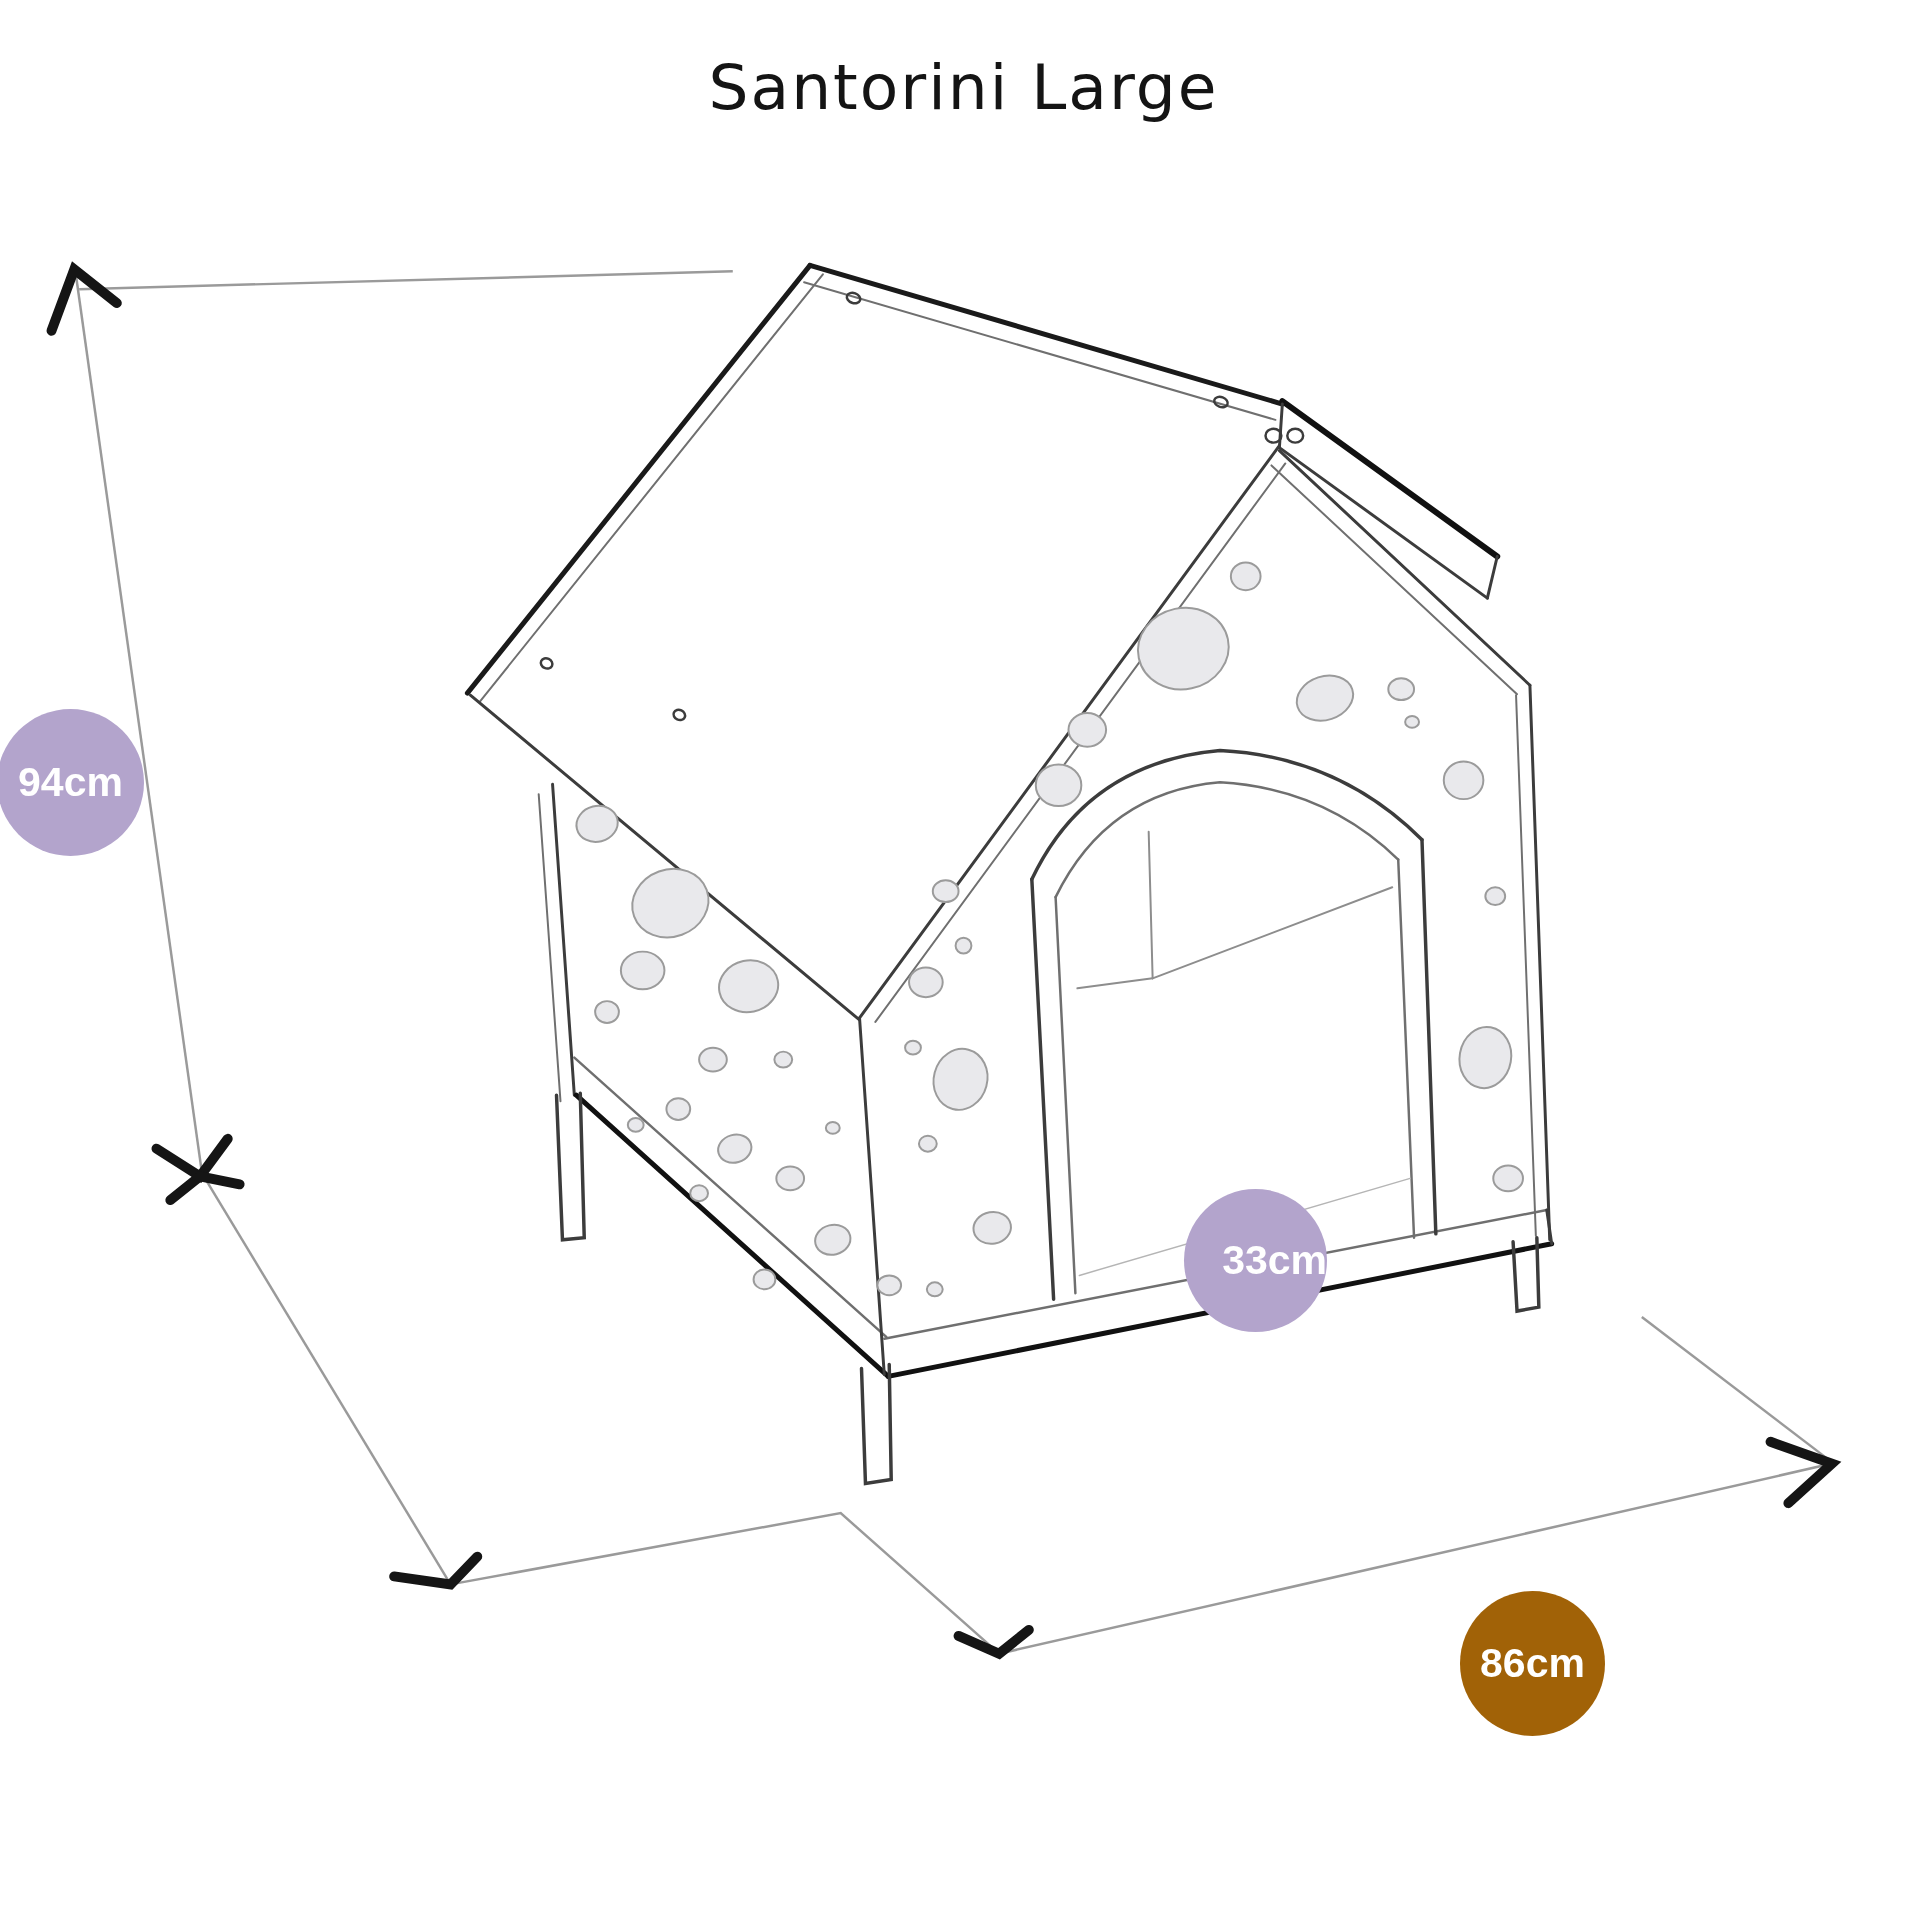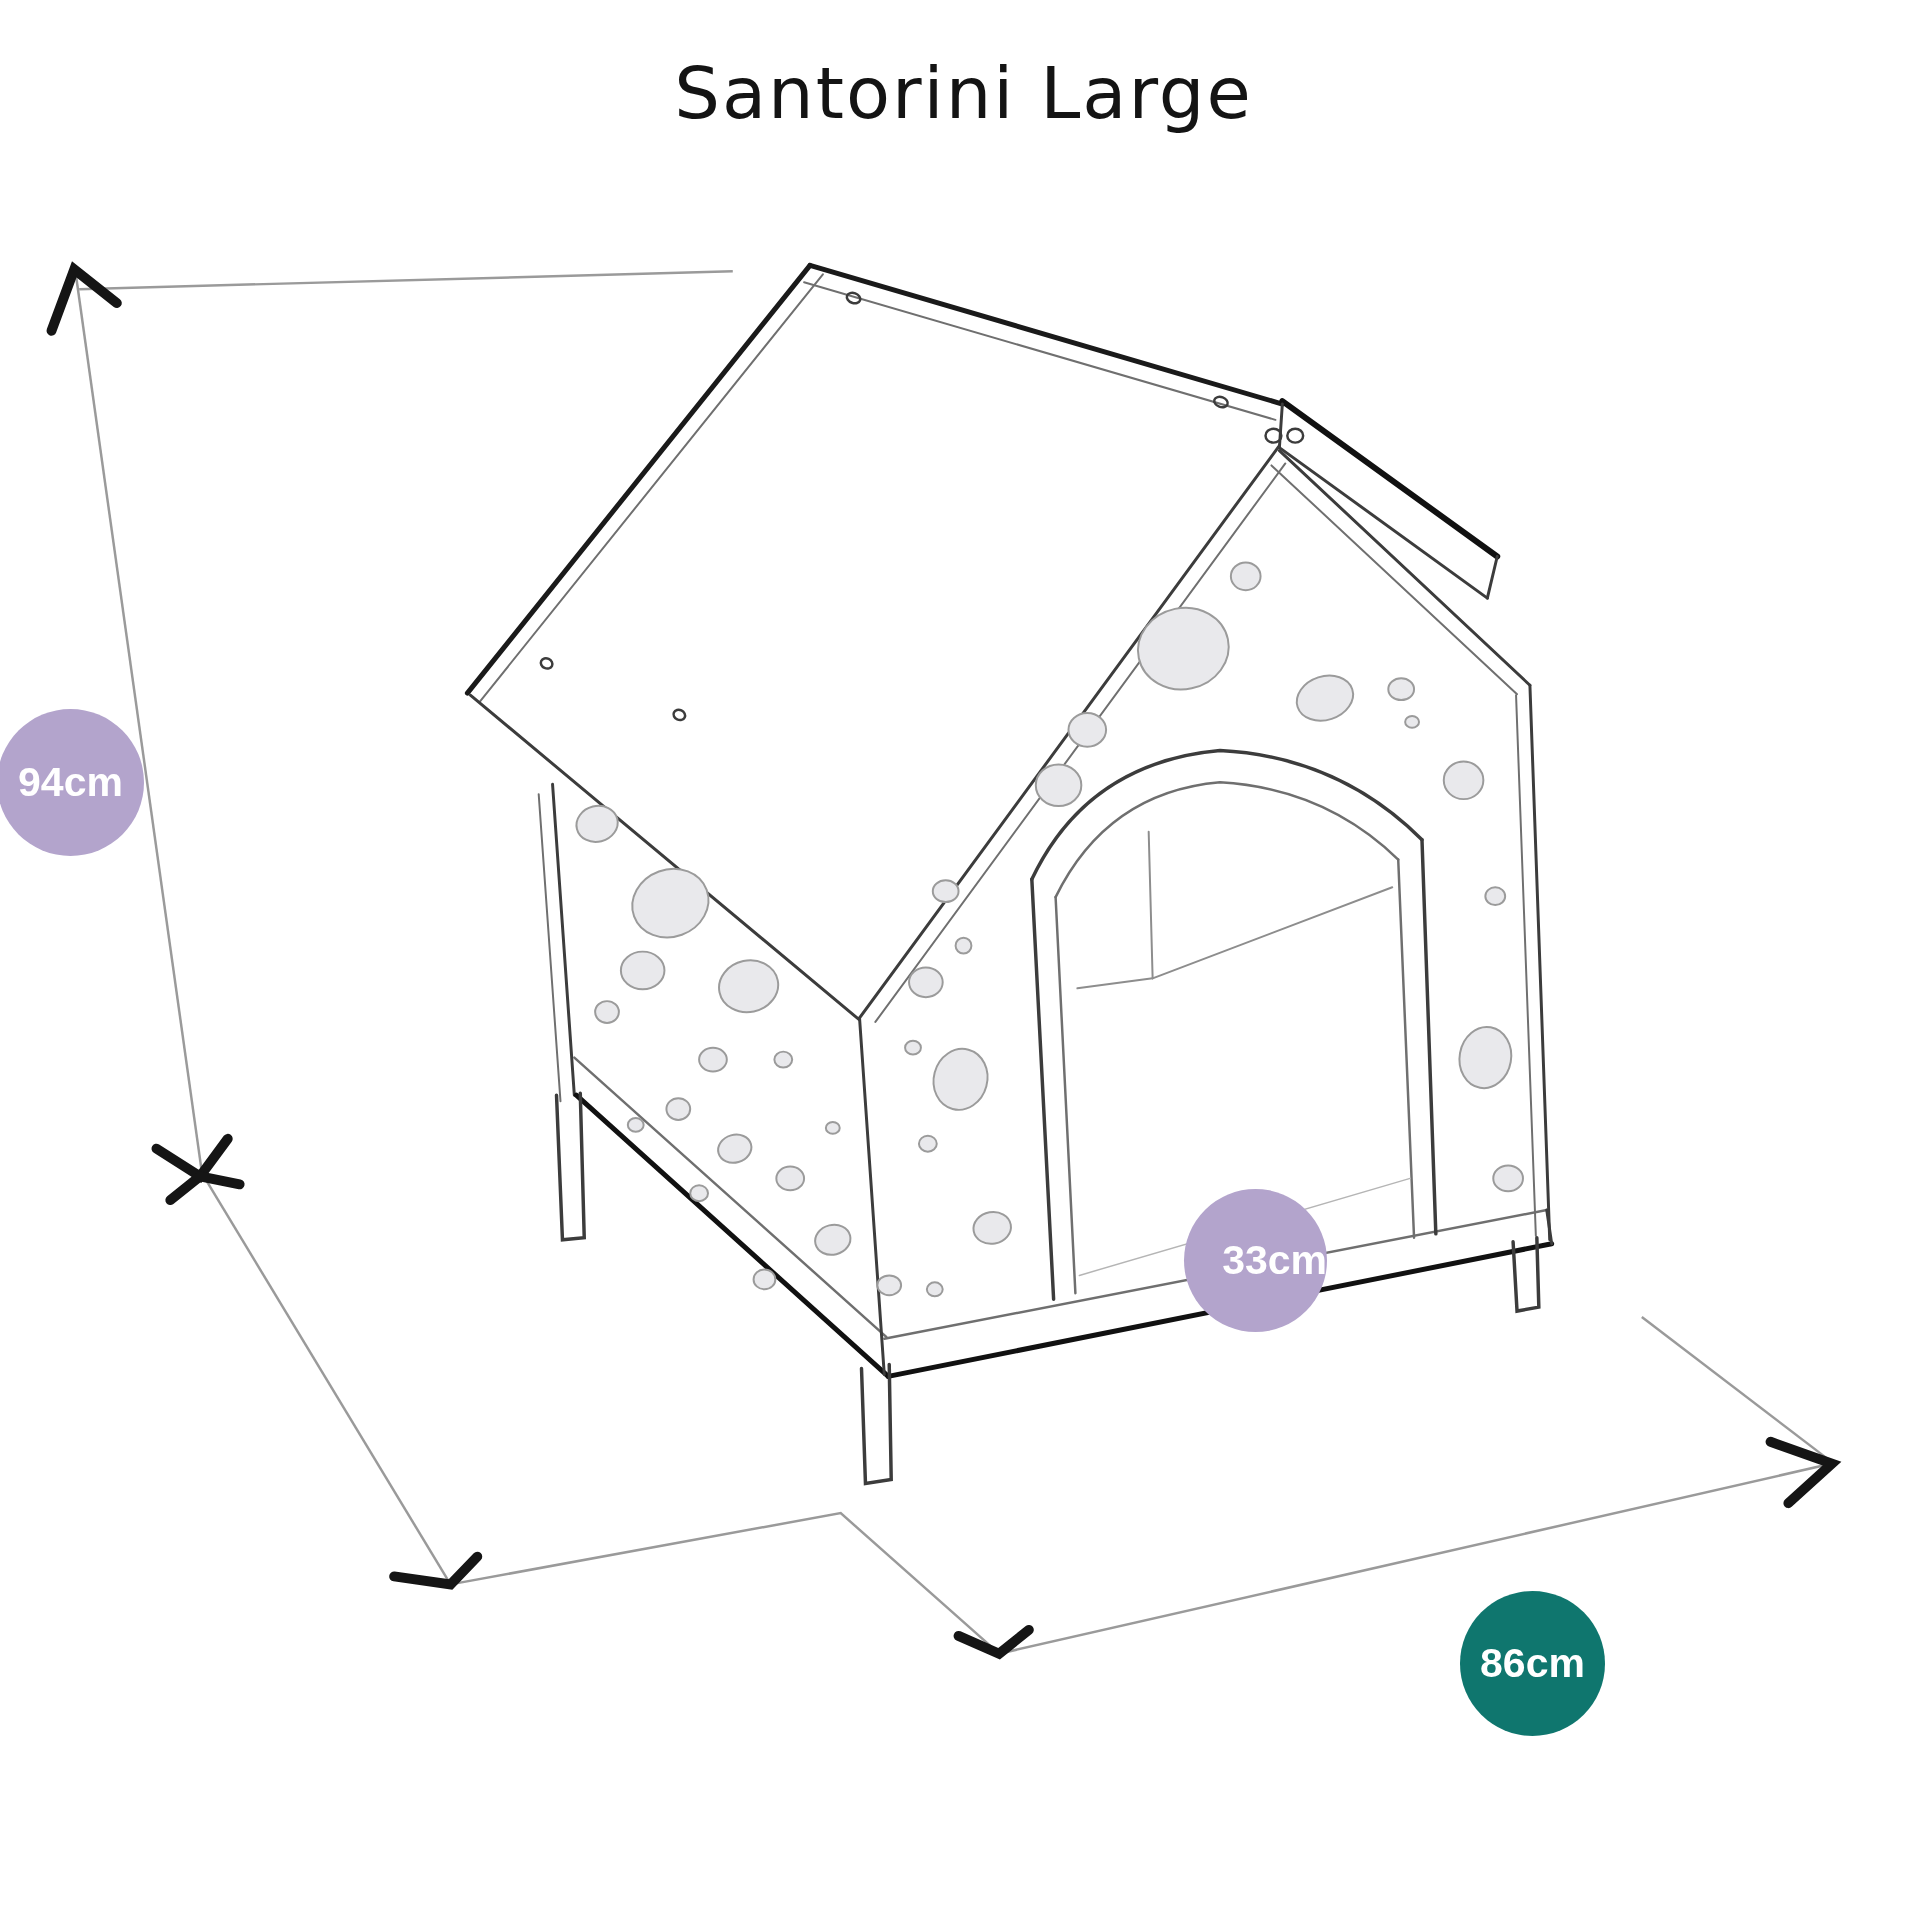--- a/index.html
+++ b/index.html
@@ -5,21 +5,21 @@
   html,body{margin:0;padding:0;background:#ffffff;}
   body{width:1927px;height:1927px;position:relative;overflow:hidden;
        font-family:"Liberation Sans",sans-serif;}
   .stage{position:absolute;inset:0;}
   svg{position:absolute;left:0;top:0;}
 
   .page-title{
     position:absolute;left:0;top:51px;width:100%;
     text-align:center;
     font-family:cursive,"DejaVu Sans",sans-serif;
-    font-size:72px;font-weight:500;color:#141414;
+    font-size:63px;font-weight:500;color:#141414;
     letter-spacing:2px;
   }
 
   .dim-badge{
     position:absolute;border-radius:50%;
     display:flex;align-items:center;justify-content:center;
     color:#ffffff;font-weight:700;
     font-family:"Liberation Sans",sans-serif;
   }
   .badge-94 {left:-3px;  top:709px;  width:147px;height:147px;font-size:41px;}
@@ -159,18 +159,18 @@
   </svg>
 
   <div class="page-title">Santorini Large</div>
 
   <div class="dim-badge badge-94" style="background-color: rgb(179, 164, 204);">
     <span>94cm</span>
   </div>
   <div class="dim-badge badge-33" style="background-color: rgb(179, 164, 204);">
     <span>33cm</span>
   </div>
-  <div class="dim-badge badge-86" style="background-color: #0f766e;">
+  <div class="dim-badge badge-86" style="background-color: #a16207;">
     <span>86cm</span>
   </div>
 
 </div>
 
 
 </body></html>

